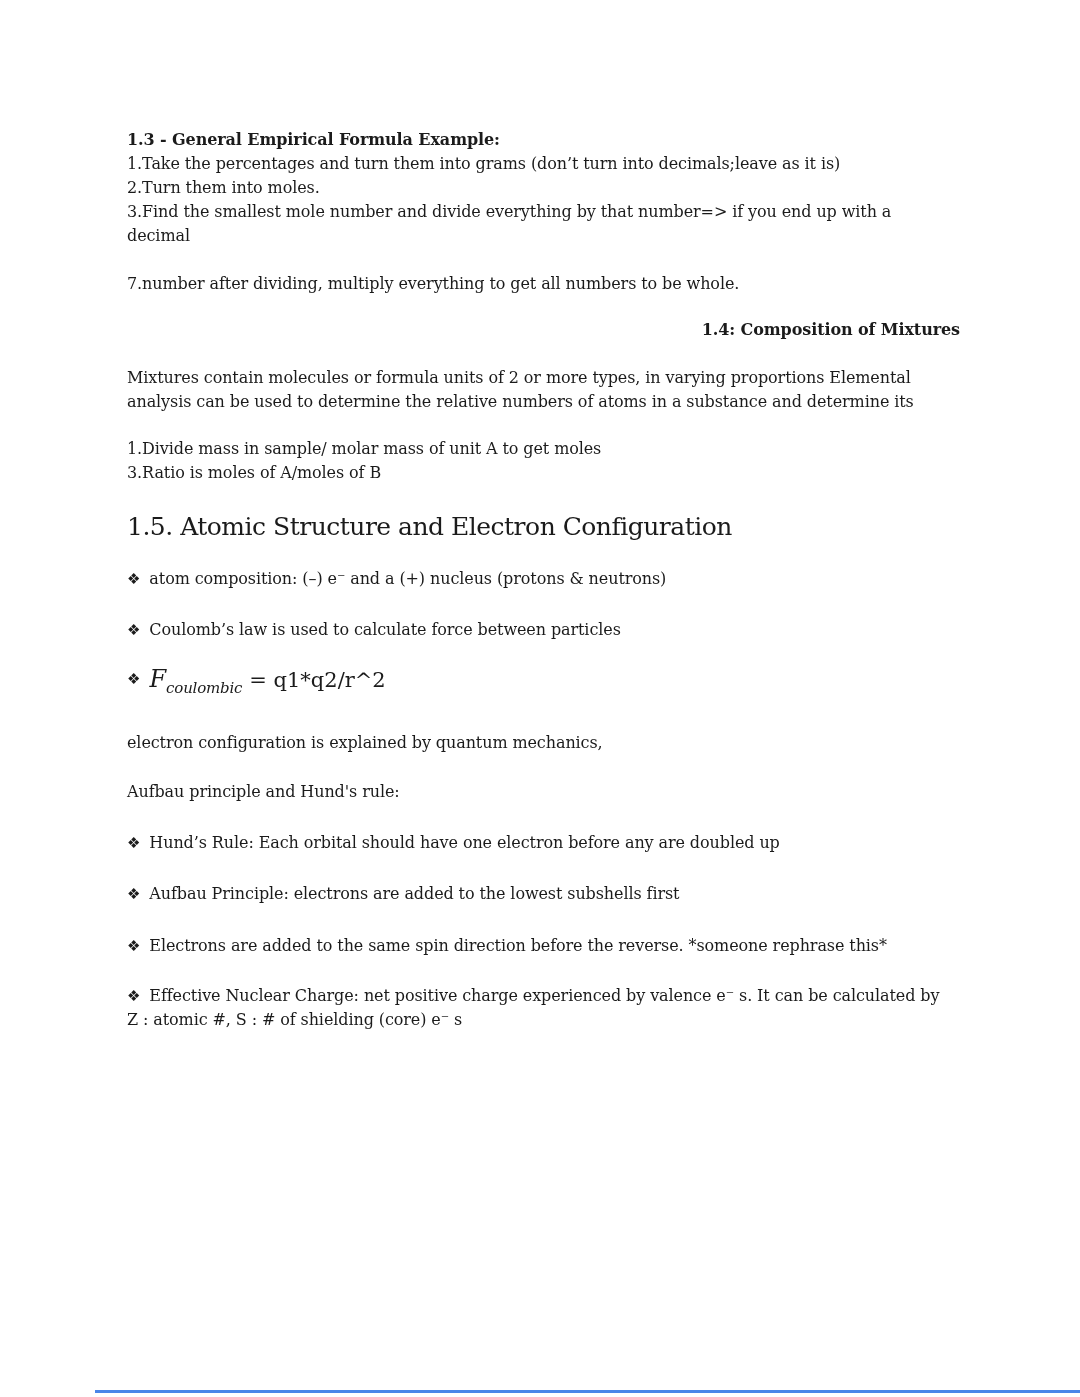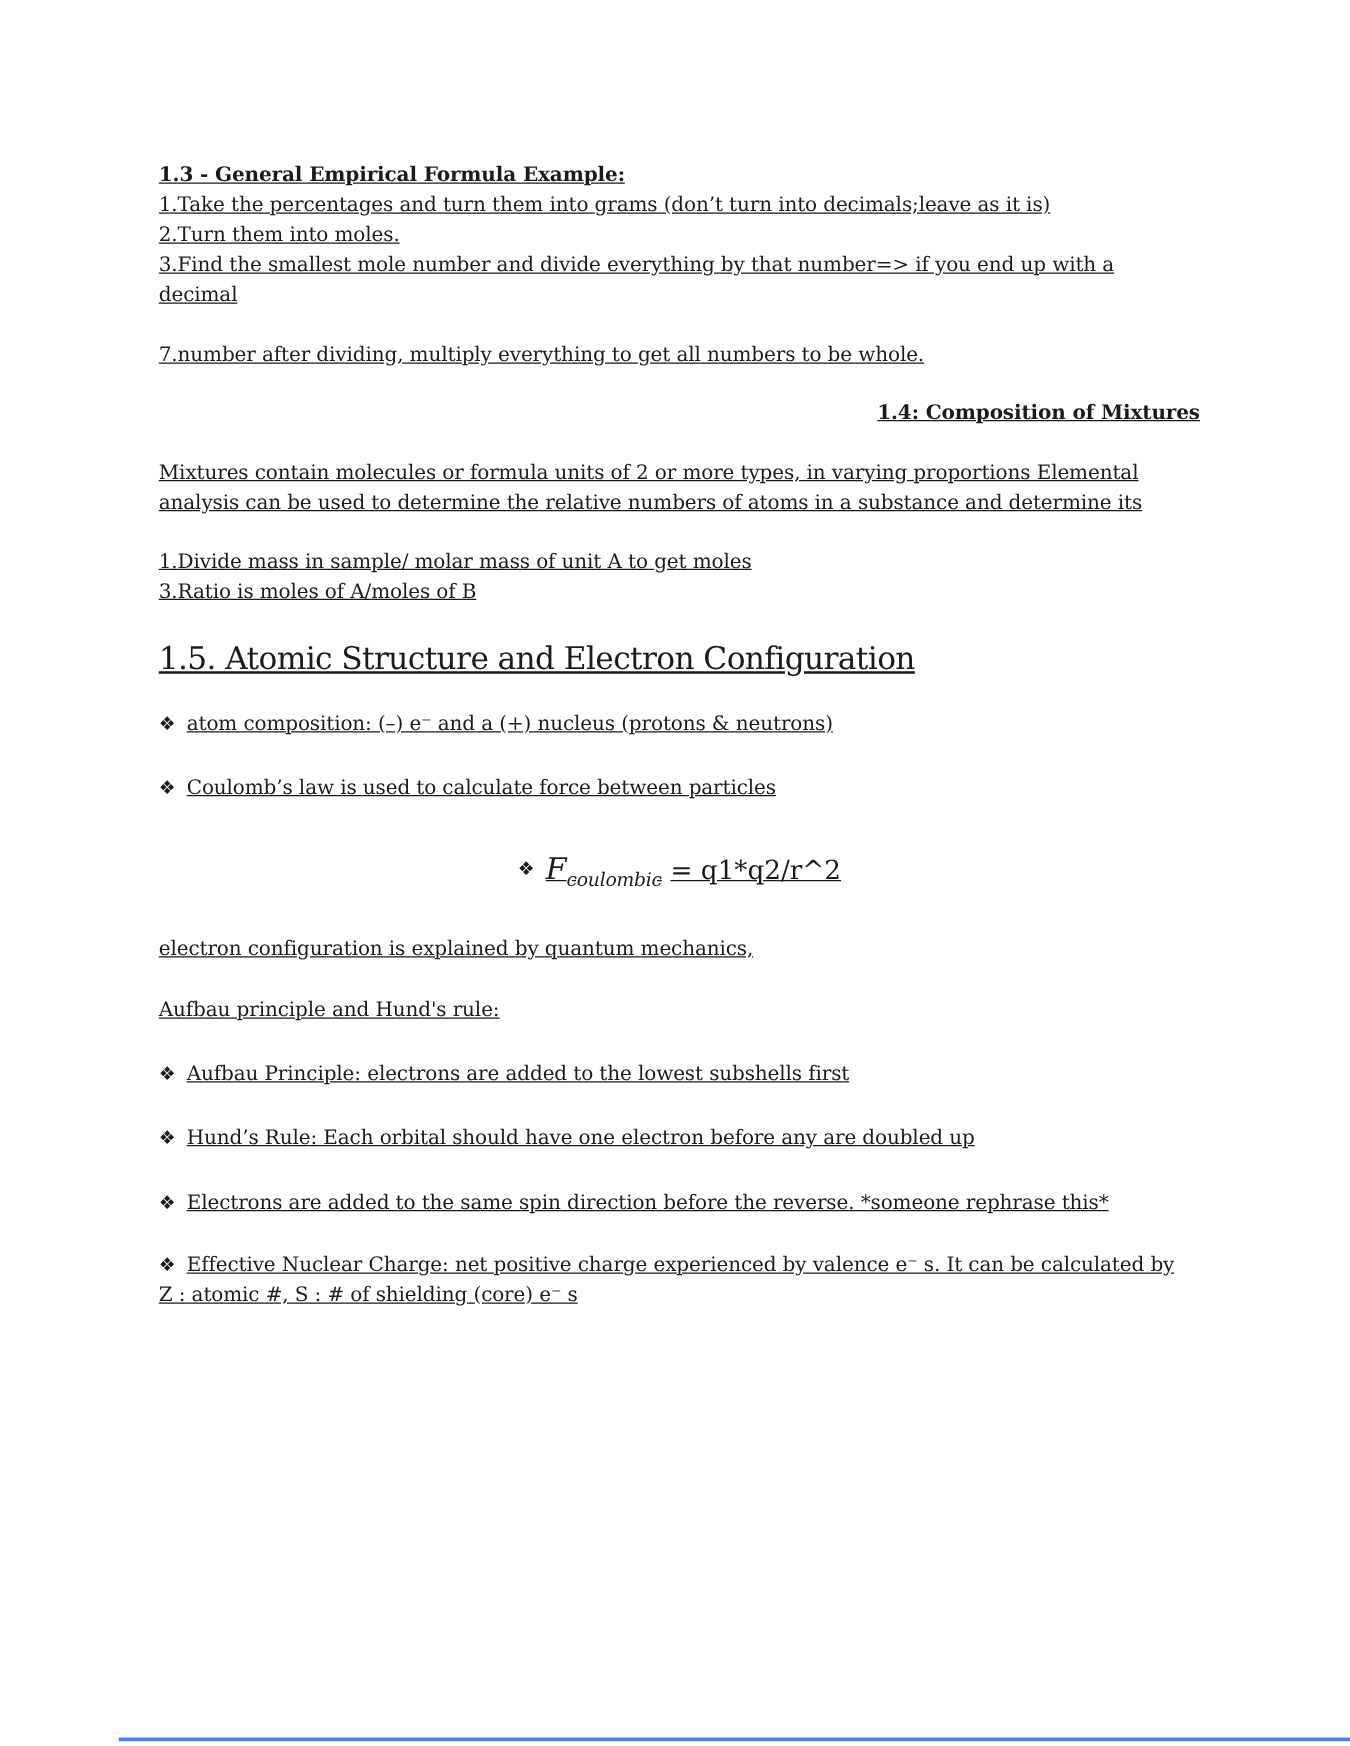--- a/index.html
+++ b/index.html
@@ -10,21 +10,20 @@
     position: relative;
     font-family: "DejaVu Serif", "Liberation Serif", serif;
     color: #1b1b1b;
     overflow: hidden;
   }
   .page {
     position: absolute;
     inset: 0;
     padding: 128px 120px 0 127px;
     background: #ffffff;
-    text-decoration: underline;
   }
   .line {
     font-size: 16px;
     line-height: 24px;
     letter-spacing: -0.1px;
     white-space: nowrap;
   }
   .bold { font-weight: bold; }
   .h1 {
     font-size: 25px;
@@ -34,21 +33,21 @@
     white-space: nowrap;
   }
   .mt-step4   { margin-top: 24px; }
   .mt-h3      { margin-top: 22px; text-align: right; }
   .mt-para    { margin-top: 24px; }
   .mt-23      { margin-top: 23px; }
   .mt-24      { margin-top: 24px; }
   .mt-h1      { margin-top: 24px; }
   .mt-b1      { margin-top: 22px; }
   .mt-b2      { margin-top: 27px; }
-  .mt-f       { margin-top: 36px; text-align: center; }
+  .mt-f       { margin-top: 20px; }
   .mt-q       { margin-top: 26px; }
   .mt-a       { margin-top: 25px; }
   .mt-b3      { margin-top: 27px; }
   .mt-b4      { margin-top: 27px; }
   .mt-b5      { margin-top: 28px; }
   .mt-b6      { margin-top: 26px; }
   .bullet-row { white-space: nowrap; }
   .bul {
     display: inline-block;
     margin-right: 9px;
@@ -103,23 +102,23 @@
 
   <p class="line bullet-row mt-b1"><span class="bul">❖</span><span>atom composition: (–) e⁻ and a (+) nucleus (protons &amp; neutrons)</span></p>
 
   <p class="line bullet-row mt-b2"><span class="bul">❖</span><span>Coulomb’s law is used to calculate force between particles</span></p>
 
   <p class="formula-row mt-f"><span class="bul">❖</span><span class="f-symbol">F</span><span class="f-sub">coulombic</span><span class="f-expr">= q1*q2/r^2</span></p>
 
   <p class="line mt-q">electron configuration is explained by quantum mechanics,</p>
   <p class="line mt-a">Aufbau principle and Hund's rule:</p>
 
+  <p class="line bullet-row mt-b4"><span class="bul">❖</span><span>Hund’s Rule: Each orbital should have one electron before any are doubled up</span></p>
+
   <p class="line bullet-row mt-b3"><span class="bul">❖</span><span>Aufbau Principle: electrons are added to the lowest subshells first</span></p>
-
-  <p class="line bullet-row mt-b4"><span class="bul">❖</span><span>Hund’s Rule: Each orbital should have one electron before any are doubled up</span></p>
 
   <p class="line bullet-row mt-b5"><span class="bul">❖</span><span>Electrons are added to the same spin direction before the reverse. *someone rephrase this*</span></p>
 
   <p class="line bullet-row mt-b6"><span class="bul">❖</span><span>Effective Nuclear Charge: net positive charge experienced by valence e⁻ s. It can be calculated by</span></p>
   <p class="line">Z : atomic #, S : # of shielding (core) e⁻ s</p>
 
   <div class="bottom-accent" style="background: rgb(74, 134, 232);"></div>
 </div>
 
 </body></html>

